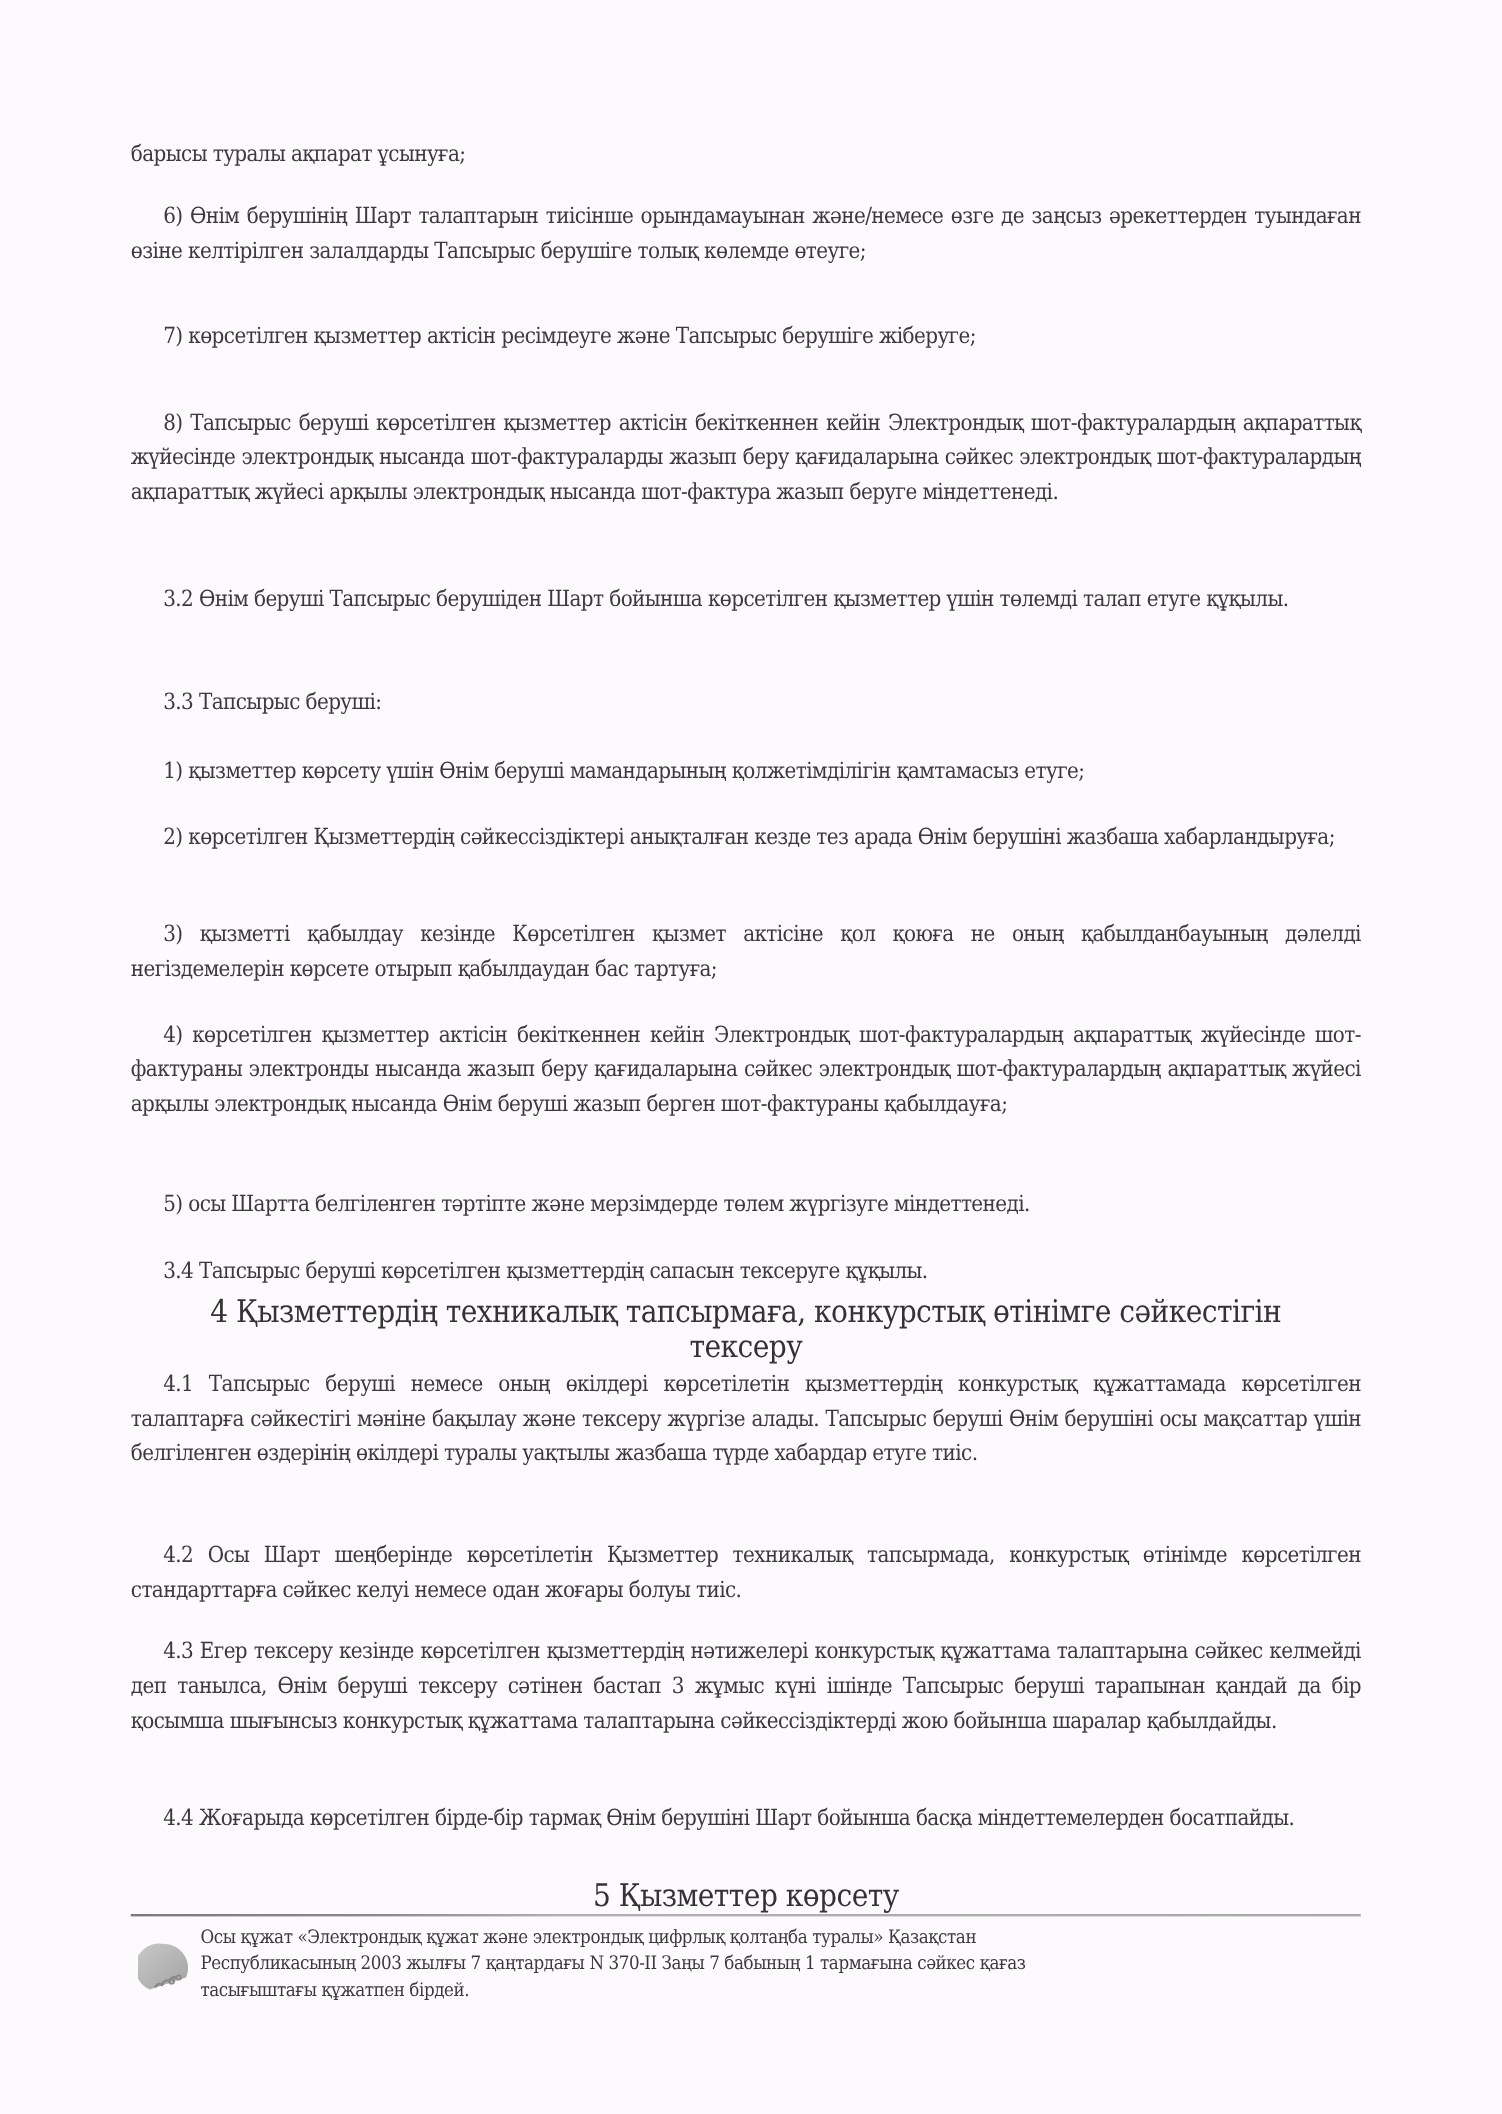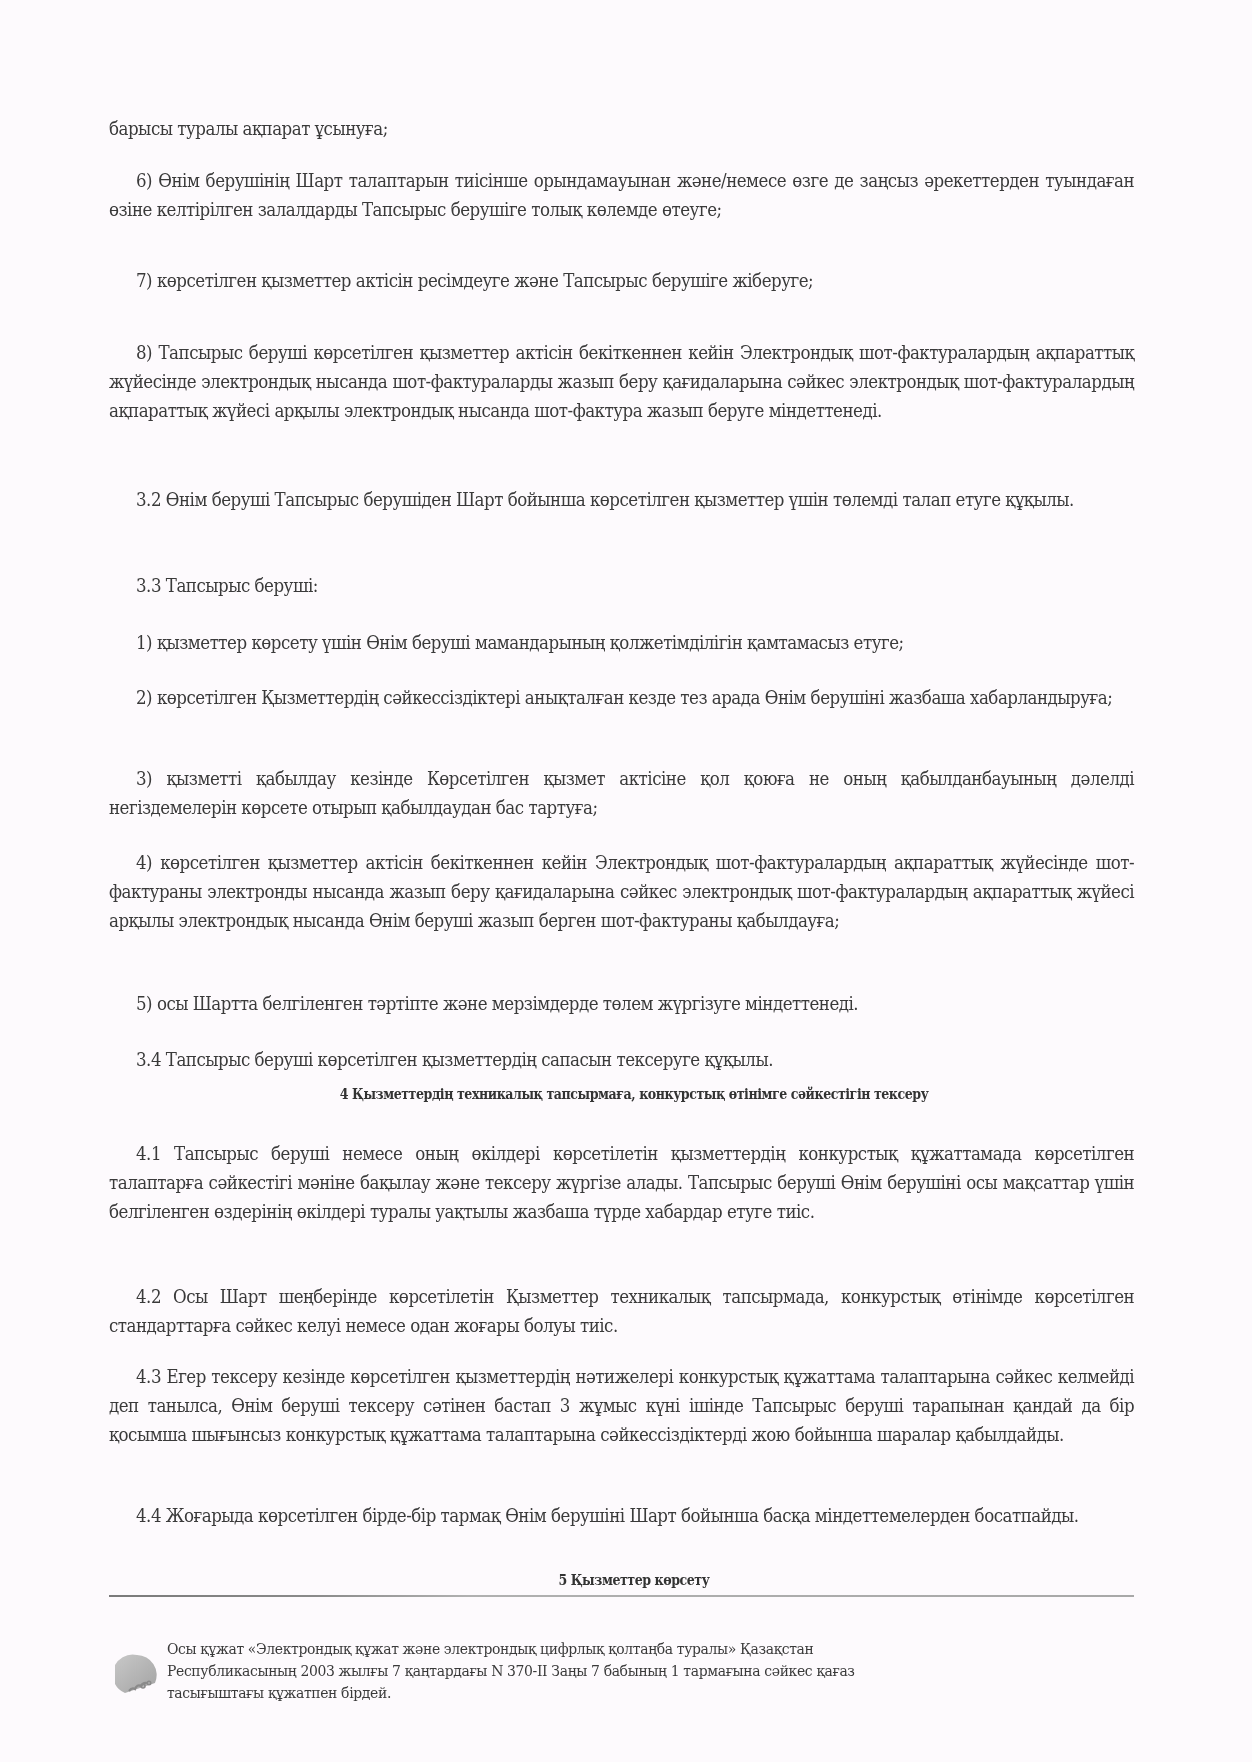--- a/index.html
+++ b/index.html
@@ -34,45 +34,45 @@
       transform: scaleX(0.9);
       transform-origin: left top;
       width: 1139px;
     }
     .para .indent {
       display: inline-block;
       width: 30px;
     }
     .heading {
       position: absolute;
-      left: 12px;
+      left: 0;
       width: 1025px;
       text-align: center;
-      font-weight: bold;
-      font-size: 14px;
+      font-weight: normal;
+      font-size: 26px;
       line-height: 29px;
       letter-spacing: -0.5px;
       color: #333;
     }
     .heading span {
       display: inline-block;
       transform: scaleX(0.9);
     }
     .footer-rule {
       position: absolute;
       left: 109px;
       top: 1595px;
       width: 1025px;
       height: 2px;
       background: linear-gradient(to right, #7a7a7a 0%, #8a8a8a 20%, #b0b0b0 35%, #a8a8a8 100%);
     }
     .footer {
       position: absolute;
       left: 109px;
-      top: 1635px;
+      top: 1600px;
       width: 1025px;
       height: 80px;
     }
     .footer-logo {
       position: absolute;
       left: 6px;
       top: 18px;
       width: 44px;
       height: 44px;
     }

